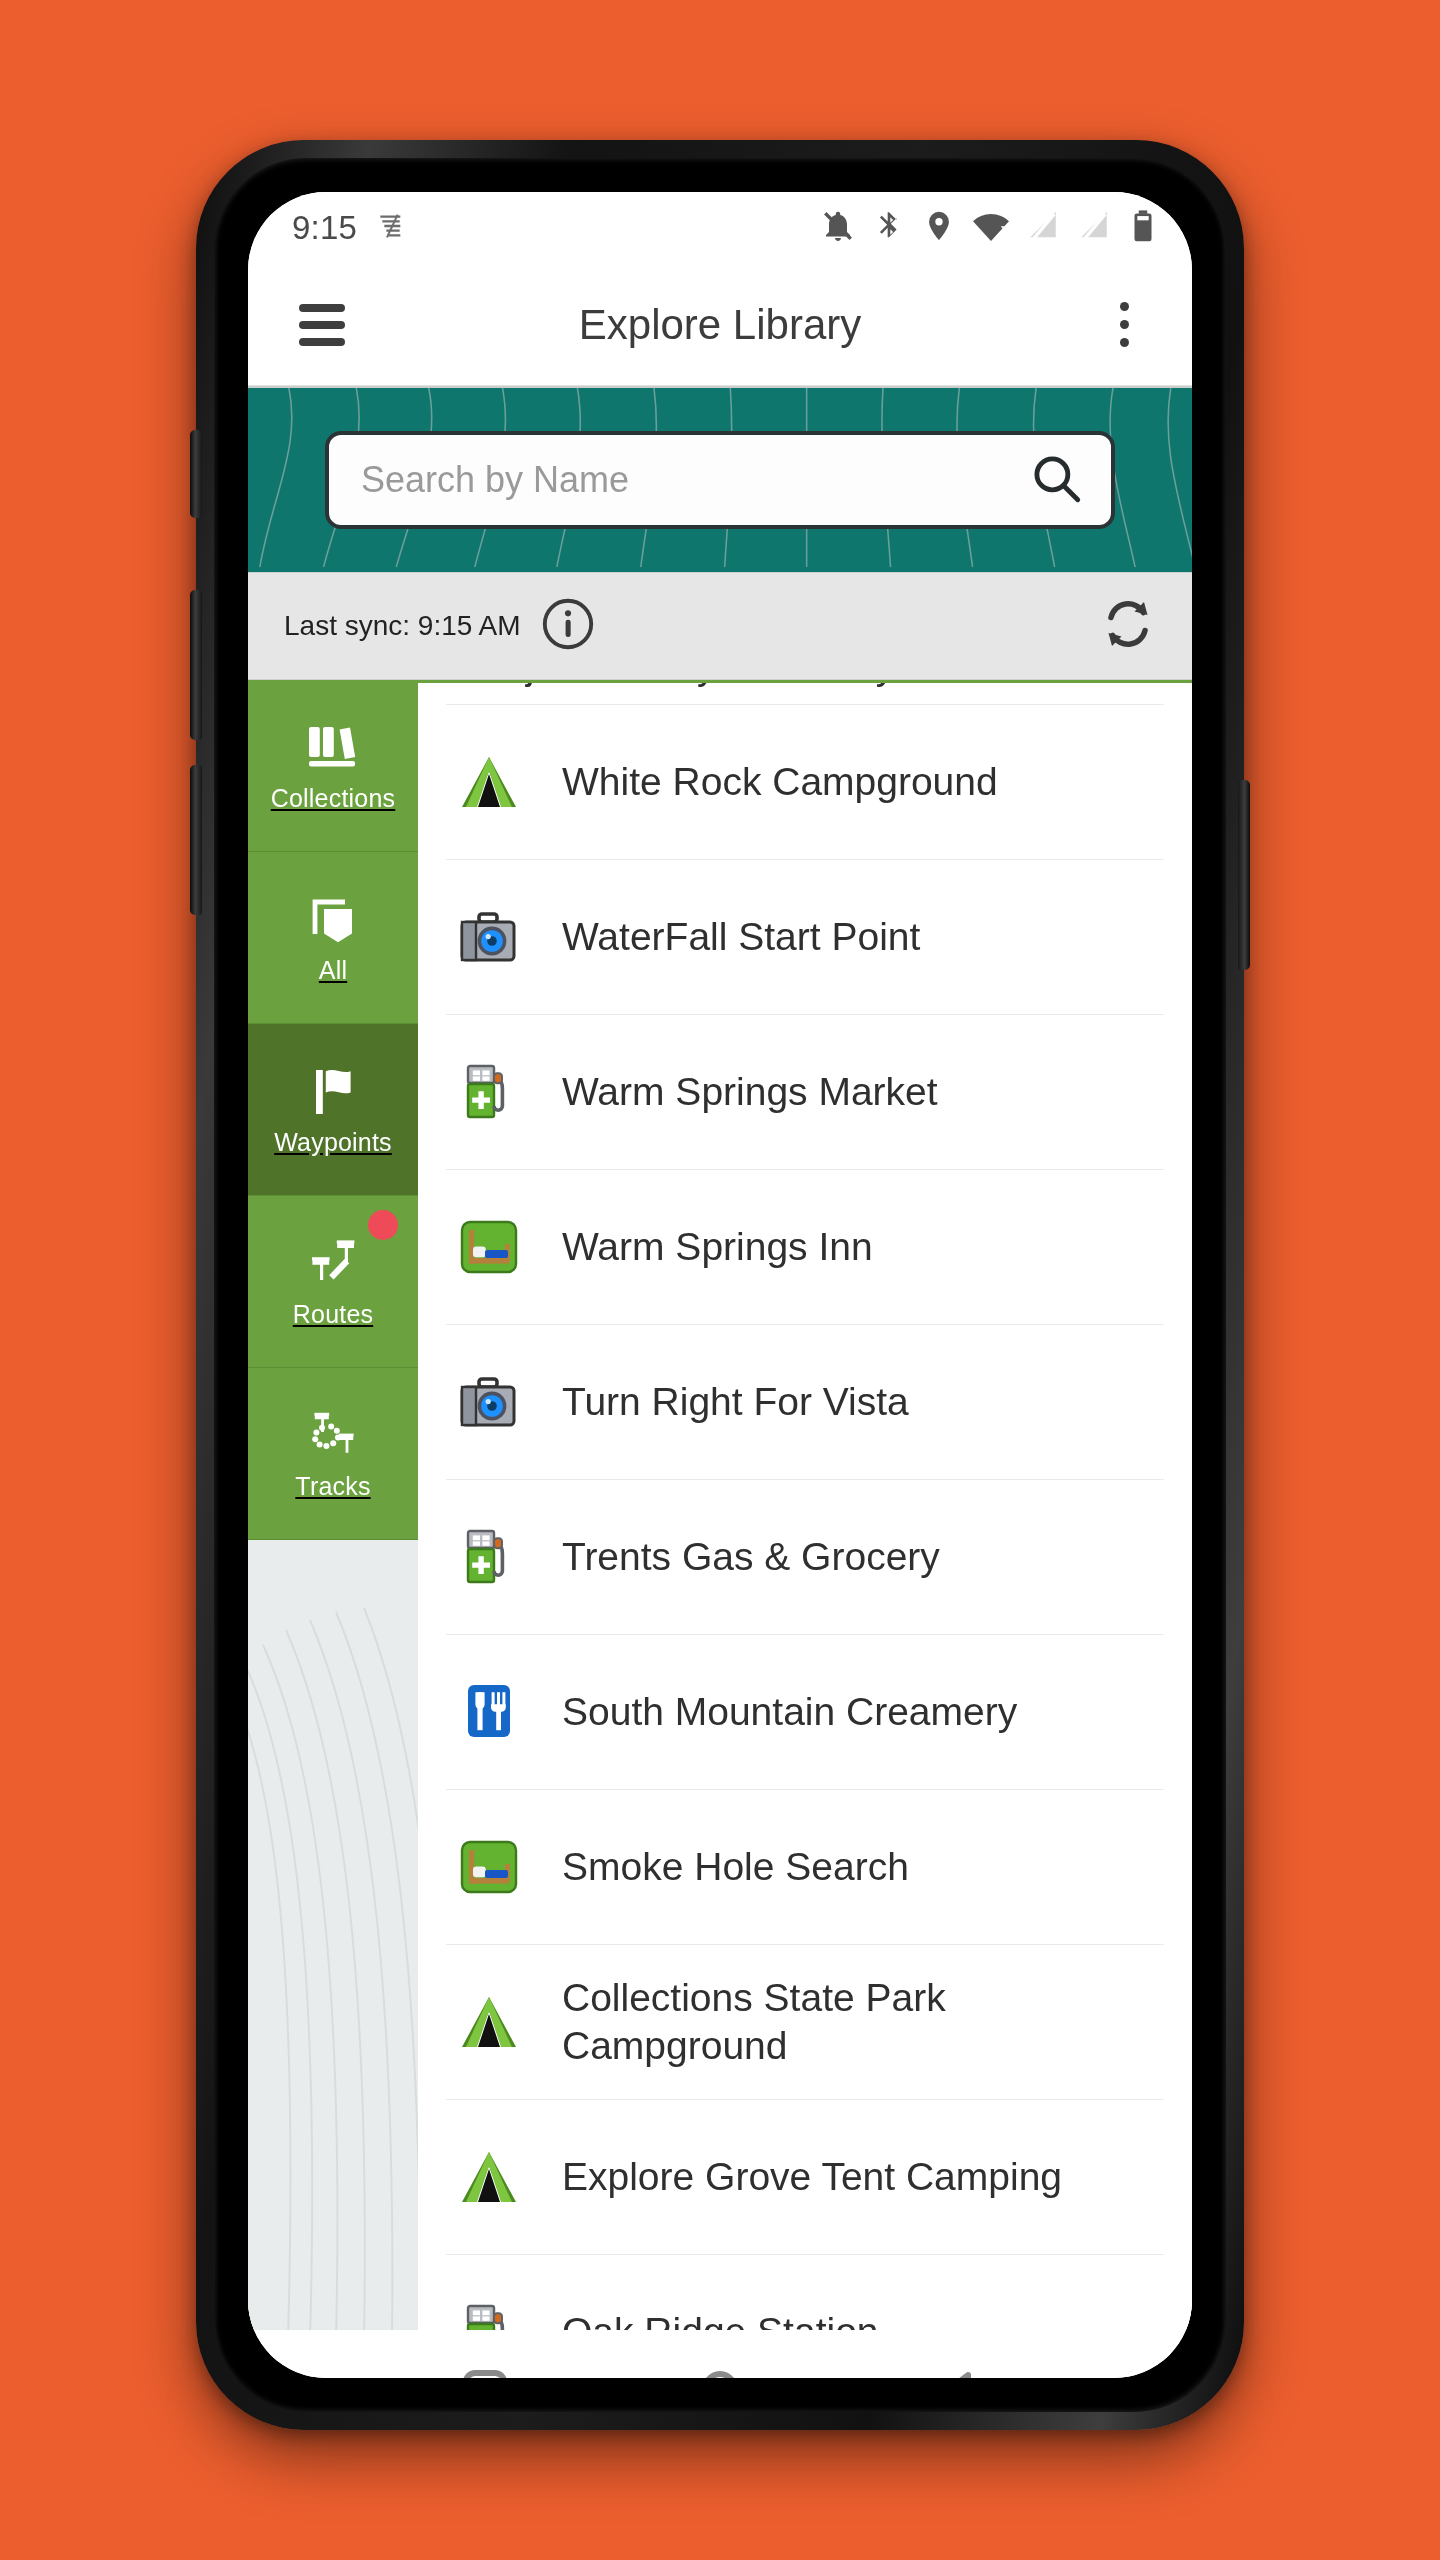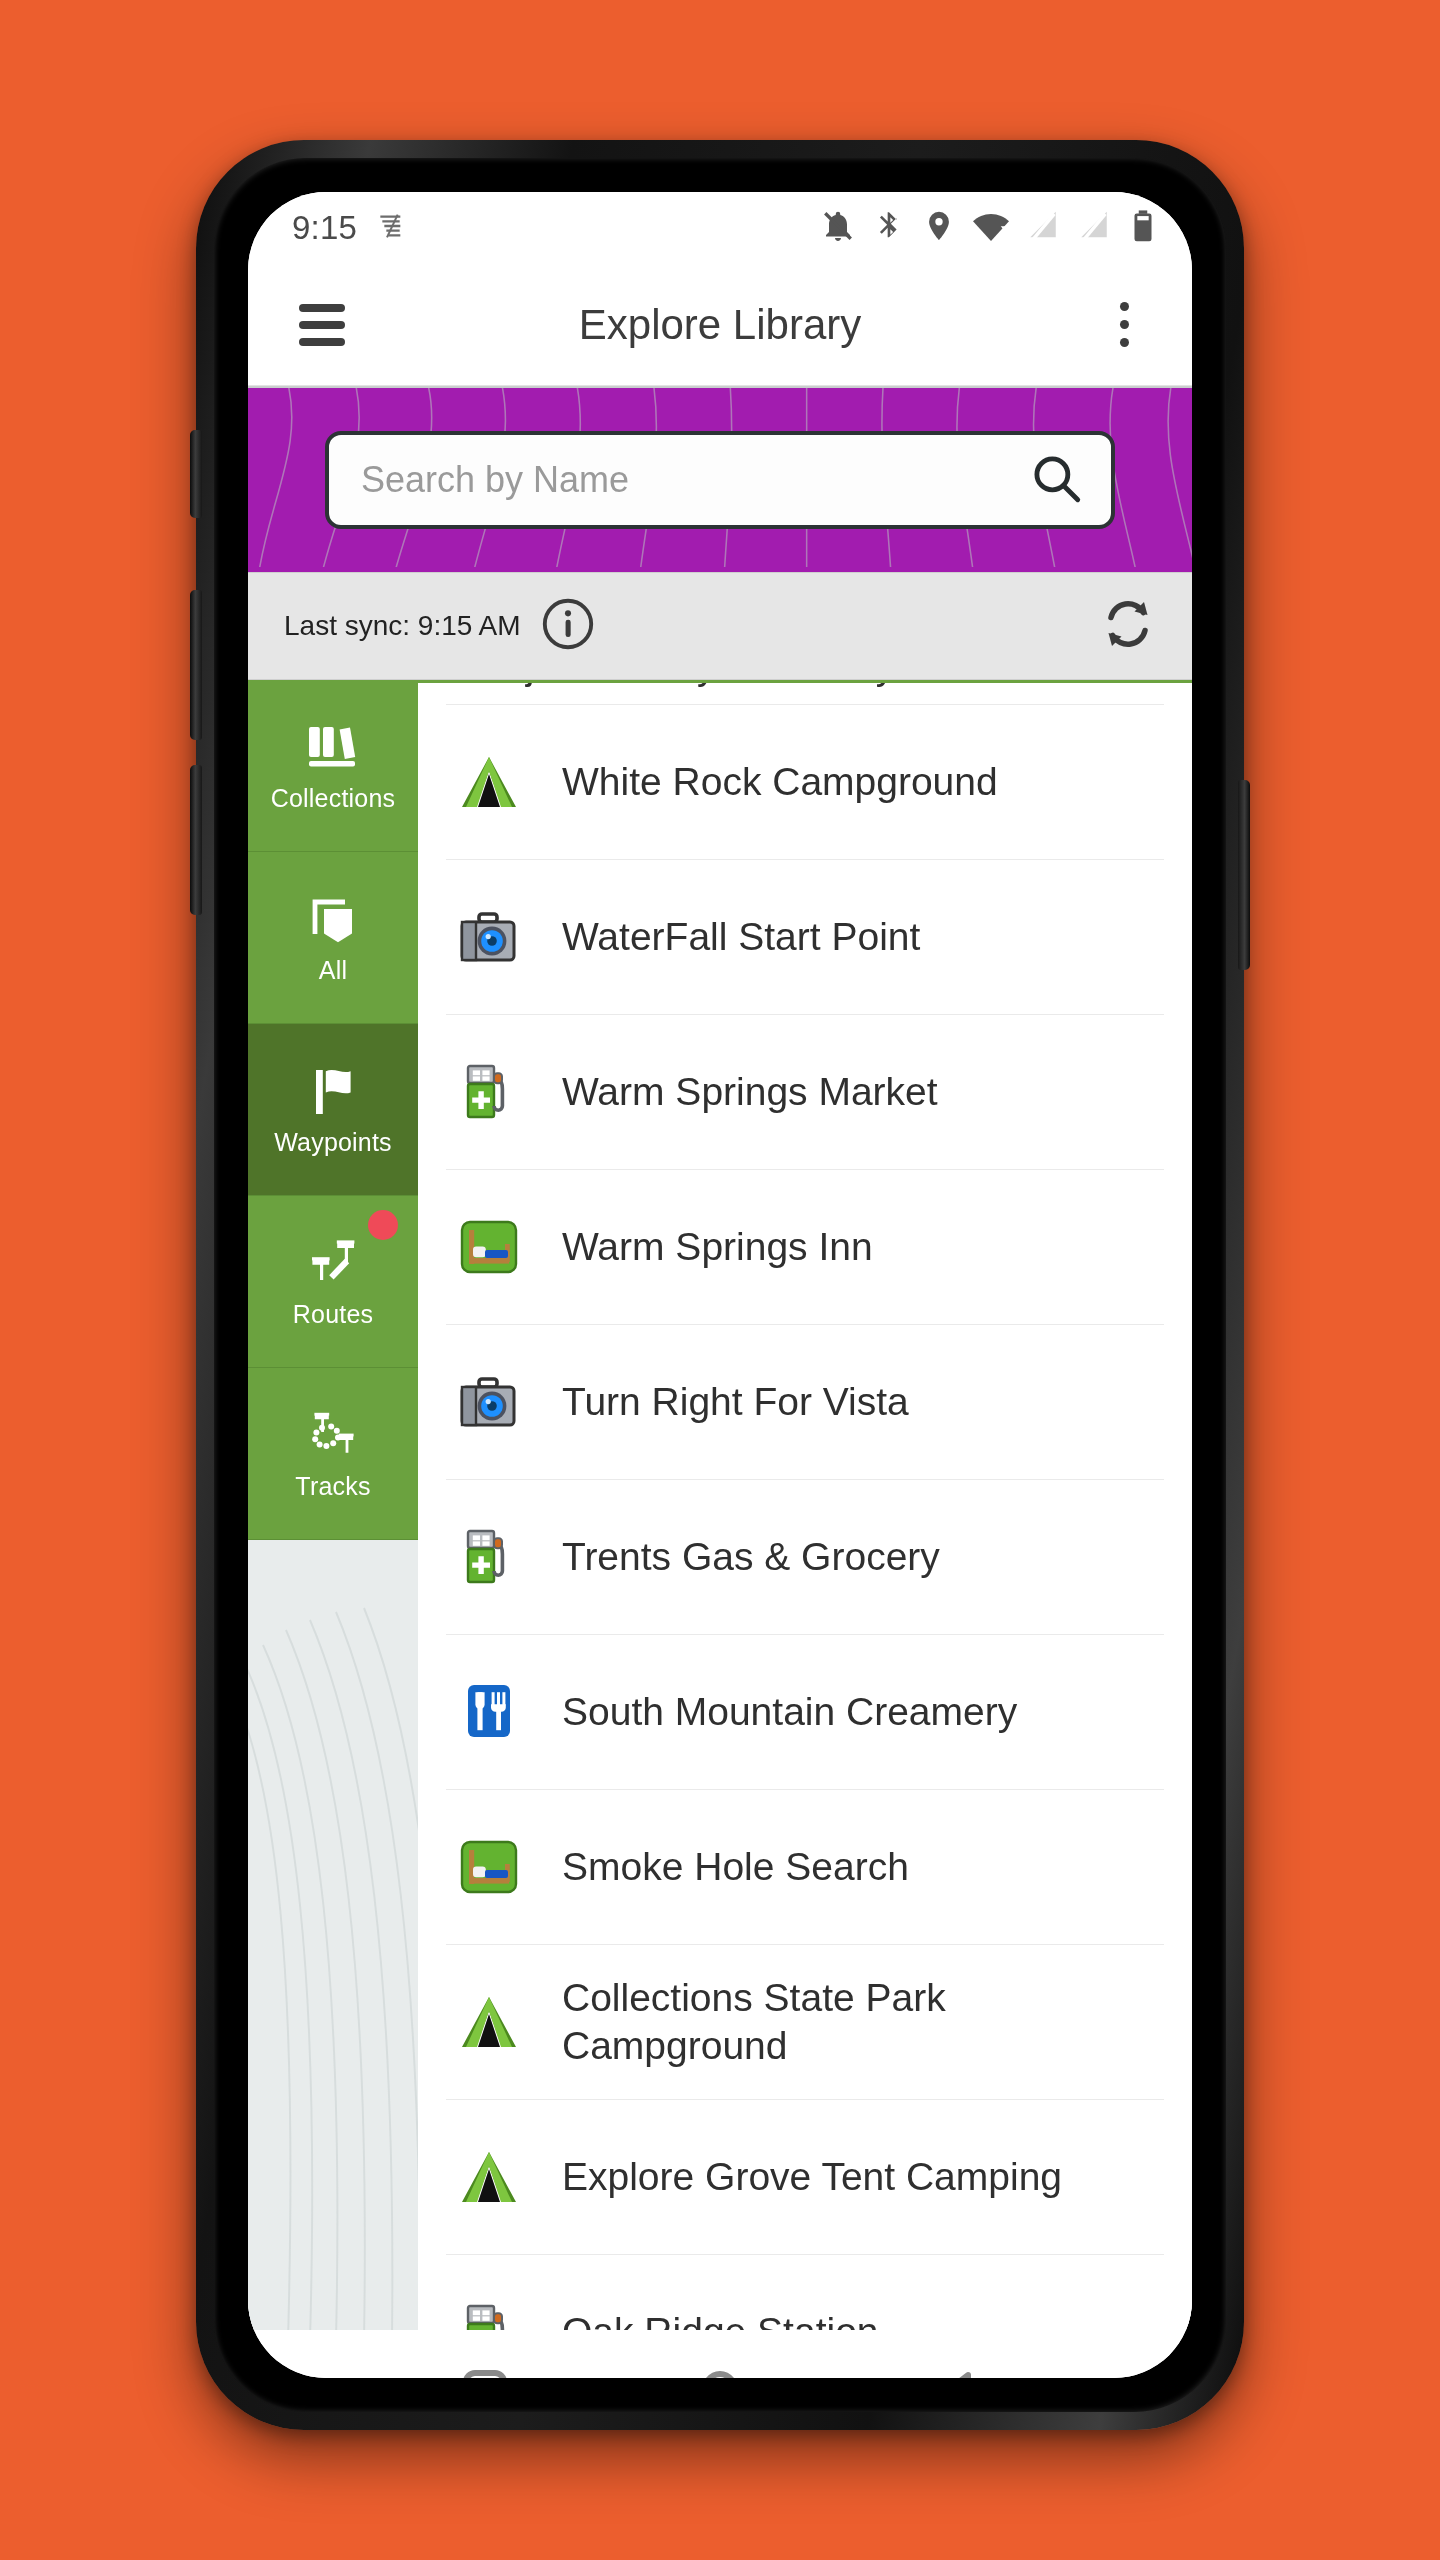--- a/index.html
+++ b/index.html
@@ -84,21 +84,21 @@
     font-size: 42px; color: #3c3c3c; font-weight: 400;
     pointer-events: none;
   }
   #overflow-button { margin-left: auto; width: 64px; height: 72px; display:flex; flex-direction:column; align-items:center; justify-content:center; gap:9px; cursor:pointer; z-index:2; }
   #overflow-button .dot { width: 9px; height: 9px; border-radius: 50%; background: #3e3e3e; }
 
   
   #search-area {
     position: relative;
     height: 186px;
-    background: #a21caf;
+    background: #0f766e;
     display: flex; align-items: center; justify-content: center;
     overflow: hidden;
     border-top: 2px solid #c9cdcd;
   }
   #topo-search { position:absolute; inset:0; opacity:.55; }
   #search-box {
     position: relative;
     width: 790px; height: 98px;
     background: #fdfdfd;
     border: 4px solid #2c3335;
@@ -143,20 +143,21 @@
   #sidebar-tabs { position: relative; }
   .sidebar-item {
     height: 172px;
     background: #6ba23f;
     border-bottom: 1px solid #5c8f35;
     display: flex; flex-direction: column;
     align-items: center; justify-content: center;
     gap: 10px;
     position: relative;
     cursor: pointer;
+    text-decoration: underline;
   }
   .sidebar-item.selected { background: #4f7429; }
   .sidebar-item .si-icon { height: 56px; display:flex; align-items:center; justify-content:center; }
   .sidebar-item .si-label {
     font-size: 25px; color: #fff; letter-spacing: .2px; line-height: 1;
   }
   .badge-dot {
     position: absolute; top: 14px; right: 20px;
     width: 30px; height: 30px; border-radius: 50%;
     background: #ef4a58;

